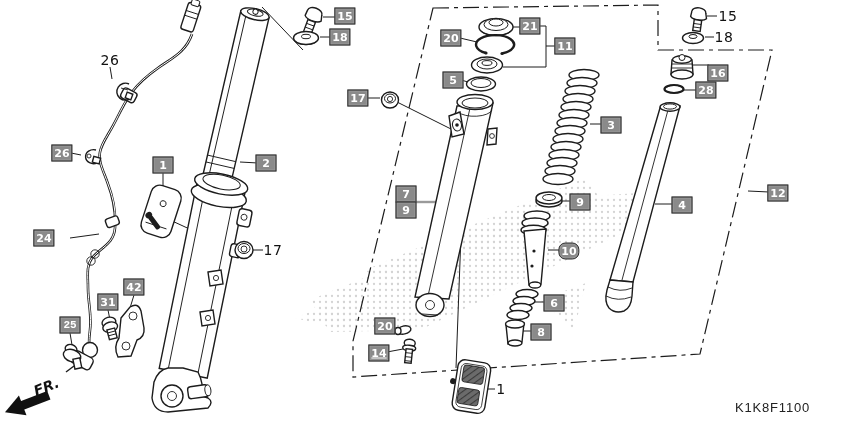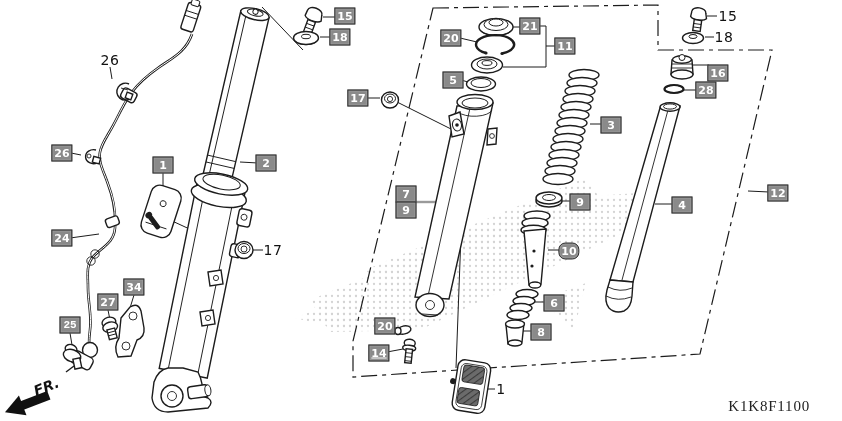--- a/index.html
+++ b/index.html
@@ -25,22 +25,22 @@
     color:var(--label-text);
     font-size:11px;font-weight:bold;line-height:13px;
     min-width:15px;padding:1px 2px;text-align:center;
     box-shadow:inset 0 0 0 1px rgba(255,255,255,0.15);
   }
   .callout-plain{
     color:#111111;font-size:14px;font-weight:400;letter-spacing:0.5px;
   }
   .diagram-code{
     position:absolute;right:32px;bottom:6px;
-    color:#222222;font-size:15px;letter-spacing:0.8px;
-    font-family:Liberation Serif, serif;
+    color:#222222;font-size:13px;letter-spacing:0.8px;
+    font-family:Liberation Sans, sans-serif;
   }
 </style>
 </head>
 <body>
 
 <div class="stage">
 
   <svg width="842" height="421" viewBox="0 0 842 421">
     <defs>
       <pattern id="dots" patternUnits="userSpaceOnUse" width="6" height="6">
@@ -410,25 +410,25 @@
       <div class="callout callout-box" style="left: 406px; top: 210px;">9</div>
       <div class="callout callout-box" style="left: 379px; top: 353px; text-decoration: underline;">14</div>
       <div class="callout callout-box" style="left: 345px; top: 16px;">15</div>
       <div class="callout callout-box" style="left: 718px; top: 73px;">16</div>
       <div class="callout callout-box" style="left: 358px; top: 98px;">17</div>
       <div class="callout callout-box" style="left: 340px; top: 37px;">18</div>
       <div class="callout callout-box" style="left: 385px; top: 326px;">20</div>
       <div class="callout callout-box" style="left: 451px; top: 38px;">20</div>
       <div class="callout callout-box" style="left: 530px; top: 26px;">21</div>
       <div class="callout callout-box" style="left: 706px; top: 90px;">28</div>
-      <div class="callout callout-box" style="left: 134px; top: 287px;">34</div>
-      <div class="callout callout-box" style="left: 62px; top: 238px;">24</div>
+      <div class="callout callout-box" style="left: 134px; top: 287px;">42</div>
+      <div class="callout callout-box" style="left: 44px; top: 238px;">24</div>
       <div class="callout callout-box" style="left: 70px; top: 325px; font-family: Liberation Mono, monospace;">25</div>
       <div class="callout callout-box" style="left: 62px; top: 153px;">26</div>
-      <div class="callout callout-box" style="left: 108px; top: 302px;">27</div>
+      <div class="callout callout-box" style="left: 108px; top: 302px;">31</div>
       <div class="callout callout-plain" style="left: 110px; top: 60px;">26</div>
       <div class="callout callout-plain" style="left: 273px; top: 250px;">17</div>
       <div class="callout callout-plain" style="left: 728px; top: 16px;">15</div>
       <div class="callout callout-plain" style="left: 724px; top: 37px;">18</div>
       <div class="callout callout-plain" style="left: 501px; top: 389px;">1</div>
     </div>
 
   <div class="diagram-code">K1K8F1100</div>
 </div>
 

